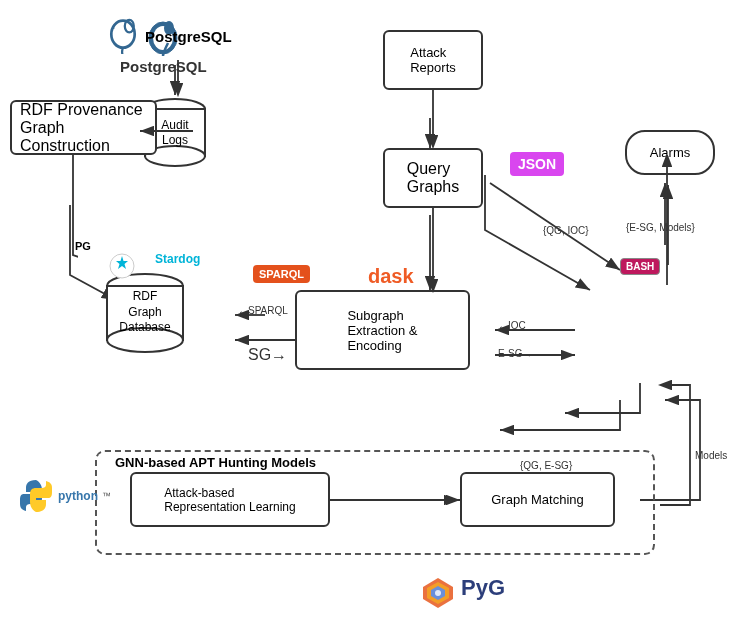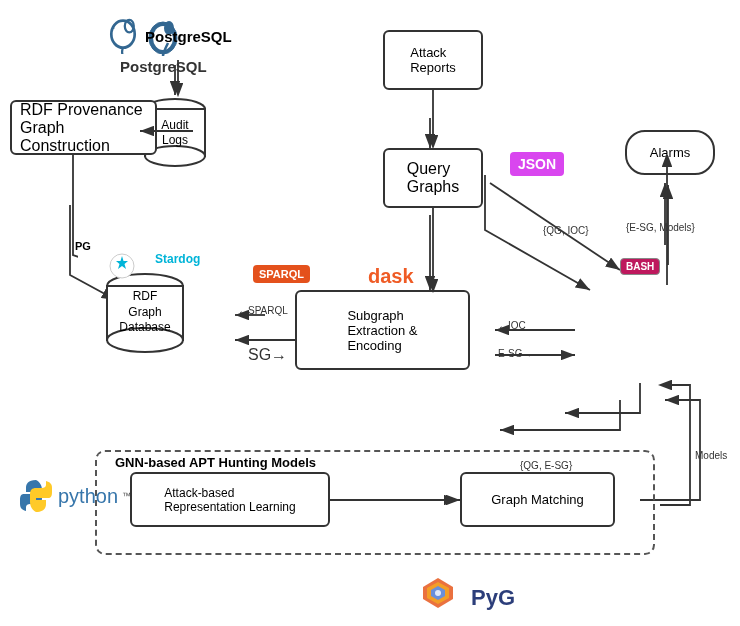--- a/index.html
+++ b/index.html
@@ -199,26 +199,26 @@
       </marker>
     </defs>
     <line x1="0" y1="10" x2="128" y2="10" stroke="#333" stroke-width="1.8" marker-end="url(#ah2)"></line>
   </svg>
 
   <div style="position:absolute; left:18px; top:478px; display:flex; align-items:center; gap:4px;">
     <svg width="36" height="36" viewBox="0 0 36 36">
       <path d="M18 2 C10 2 8 6 8 10 L8 14 L18 14 L18 16 L6 16 C3 16 2 18 2 22 L2 26 C2 30 4 32 8 33 L8 29 C8 27 10 26 12 26 L18 26 C22 26 24 24 24 20 L24 12 C24 8 22 4 18 2 Z" fill="#3776ab"></path>
       <path d="M18 34 C26 34 28 30 28 26 L28 22 L18 22 L18 20 L30 20 C33 20 34 18 34 14 L34 10 C34 6 32 4 28 3 L28 7 C28 9 26 10 24 10 L18 10 C14 10 12 12 12 16 L12 24 C12 28 14 32 18 34 Z" fill="#ffca28"></path>
     </svg>
-    <span style="font-size:20px; font-weight:normal; color:#3776ab;">python</span>
+    <span style="font-size:12px; font-weight:bold; color:#3776ab;">python</span>
     <sup style="font-size:9px; color:#555;">™</sup>
   </div>
 
 
-  <div style="position:absolute; left:420px; top:575px; display:flex; align-items:flex-end; gap:15px;">
+  <div style="position:absolute; left:420px; top:575px; display:flex; align-items:flex-start; gap:5px;">
     <svg width="36" height="36" viewBox="0 0 36 36">
       <polygon points="18,3 33,12 33,24 18,33 3,24 3,12" fill="#e8622a" opacity="0.9"></polygon>
       <polygon points="18,7 29,13 29,23 18,29 7,23 7,13" fill="#f5a623" opacity="0.85"></polygon>
       <polygon points="18,11 25,15 25,21 18,25 11,21 11,15" fill="#5b8dee" opacity="0.9"></polygon>
       <circle cx="18" cy="18" r="3" fill="#fff" opacity="0.8"></circle>
     </svg>
     <span style="font-size:22px; font-weight:bold; color:#2c3e7a;">PyG</span>
   </div>
 
   <span style="position:absolute; left:75px; top:240px; font-size:11px; font-weight:bold;">PG</span>

